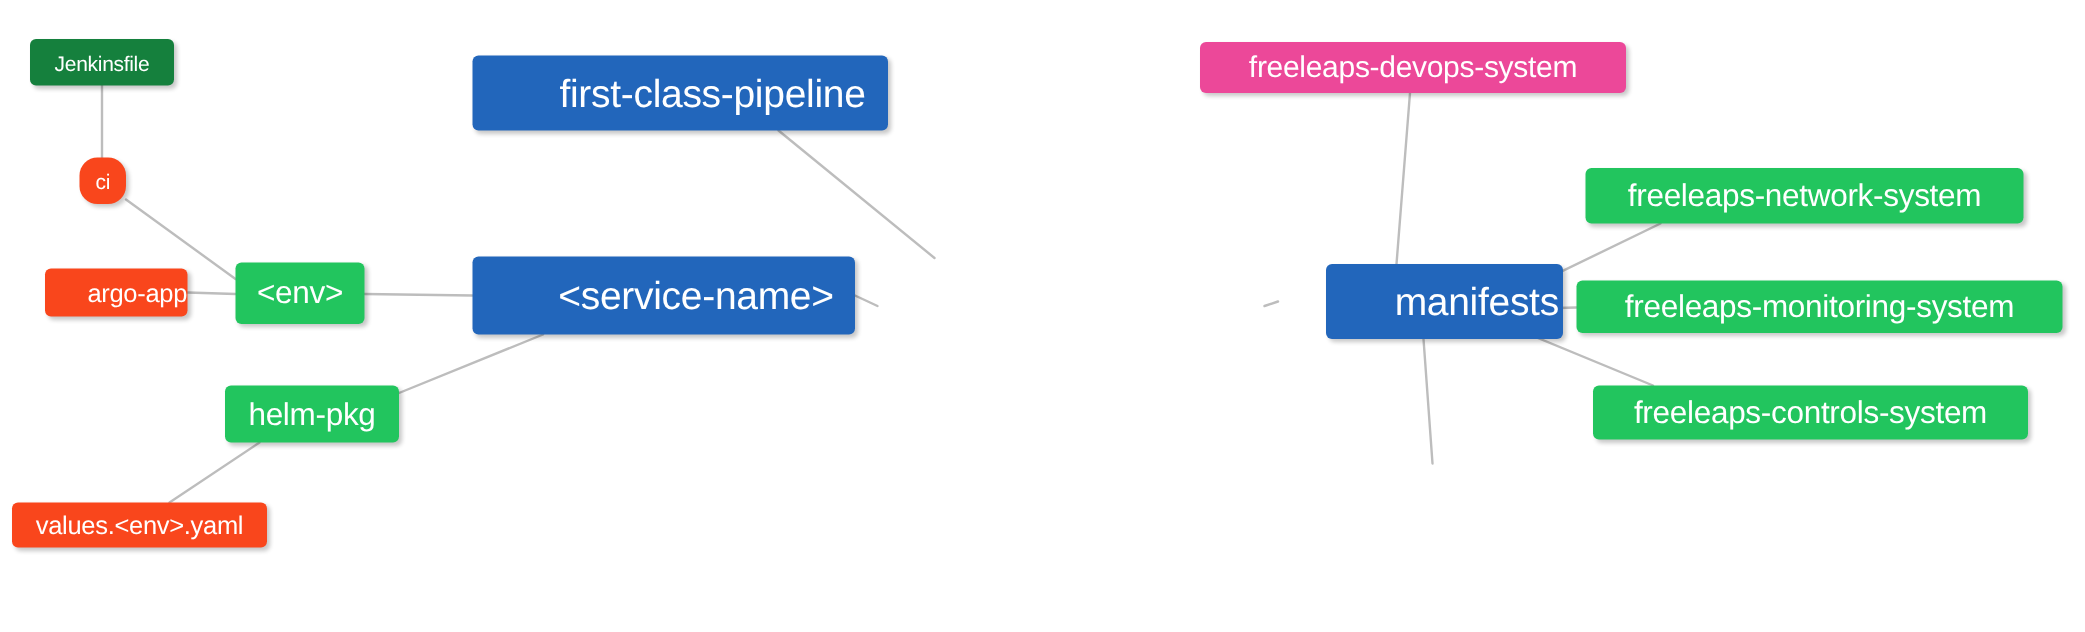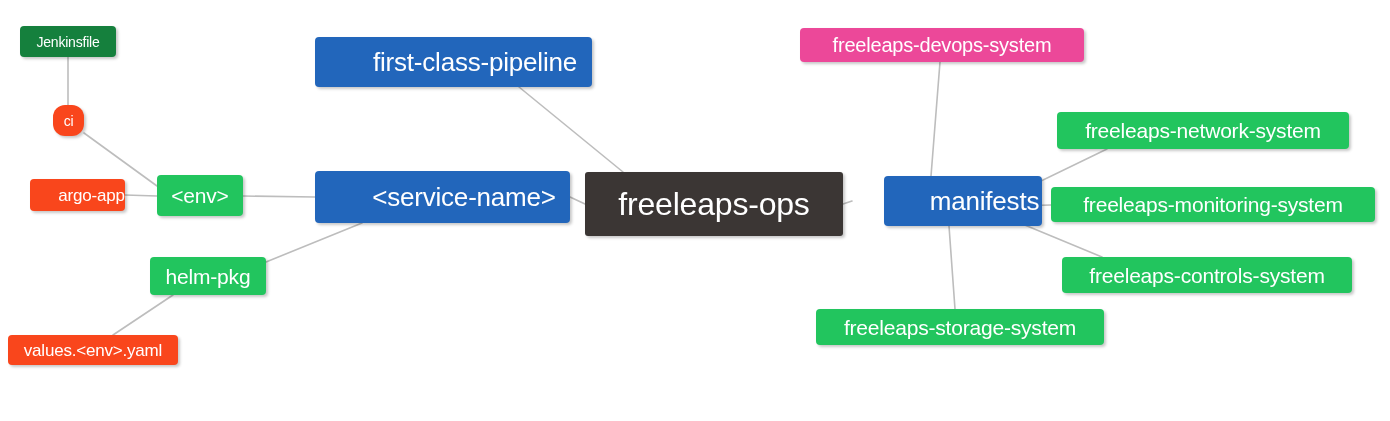--- a/index.html
+++ b/index.html
@@ -83,23 +83,20 @@
       <line x1="157" y1="196" x2="125" y2="195" stroke="#bdbdbd" stroke-width="1.6" stroke-linecap="round"></line>
       <line x1="68" y1="105" x2="68" y2="57" stroke="#bdbdbd" stroke-width="1.6" stroke-linecap="round"></line>
       <line x1="173" y1="295" x2="113" y2="335" stroke="#bdbdbd" stroke-width="1.6" stroke-linecap="round"></line>
       <line x1="931" y1="176" x2="940" y2="62" stroke="#bdbdbd" stroke-width="1.6" stroke-linecap="round"></line>
       <line x1="1010" y1="196" x2="1107" y2="149" stroke="#bdbdbd" stroke-width="1.6" stroke-linecap="round"></line>
       <line x1="1010" y1="206" x2="1051" y2="205" stroke="#bdbdbd" stroke-width="1.6" stroke-linecap="round"></line>
       <line x1="1010" y1="219" x2="1102" y2="257" stroke="#bdbdbd" stroke-width="1.6" stroke-linecap="round"></line>
       <line x1="949" y1="226" x2="955" y2="309" stroke="#bdbdbd" stroke-width="1.6" stroke-linecap="round"></line>
     </svg>
   <div id="node-layer">
-      <div class="node root" style="left: 585px; top: 172px; width: 258px; height: 64px; font-size: 32px; background: rgb(59, 54, 52);">
-        <span>freeleaps-ops</span>
-      </div>
       <div class="node level1" style="left: 315px; top: 171px; width: 255px; height: 52px; font-size: 26px; background: rgb(34, 102, 187);">
         <span>&lt;service-name&gt;</span>
       </div>
       <div class="node level1" style="left: 315px; top: 37px; width: 277px; height: 50px; font-size: 26px; background: rgb(34, 102, 187);">
         <span>first-class-pipeline</span>
       </div>
       <div class="node level1" style="left: 852px; top: 176px; width: 158px; height: 50px; font-size: 26px; background: rgb(34, 102, 187); margin-left: 32px;">
         <span>manifests</span>
       </div>
       <div class="node level2-green" style="left: 157px; top: 175px; width: 86px; height: 41px; font-size: 21px; background: rgb(34, 197, 94);">
@@ -125,17 +122,14 @@
       </div>
       <div class="node level2-green" style="left: 1057px; top: 112px; width: 292px; height: 37px; font-size: 21px; background: rgb(34, 197, 94);">
         <span>freeleaps-network-system</span>
       </div>
       <div class="node level2-green" style="left: 1051px; top: 187px; width: 324px; height: 35px; font-size: 21px; background: rgb(34, 197, 94);">
         <span>freeleaps-monitoring-system</span>
       </div>
       <div class="node level2-green" style="left: 1062px; top: 257px; width: 290px; height: 36px; font-size: 21px; background: rgb(34, 197, 94);">
         <span>freeleaps-controls-system</span>
       </div>
-      <div class="node level2-green" style="left: 816px; top: 309px; width: 288px; height: 36px; font-size: 21px; background: rgb(34, 197, 94);">
-        <span>freeleaps-storage-system</span>
-      </div>
     </div>
 </div>
 
 </body></html>

